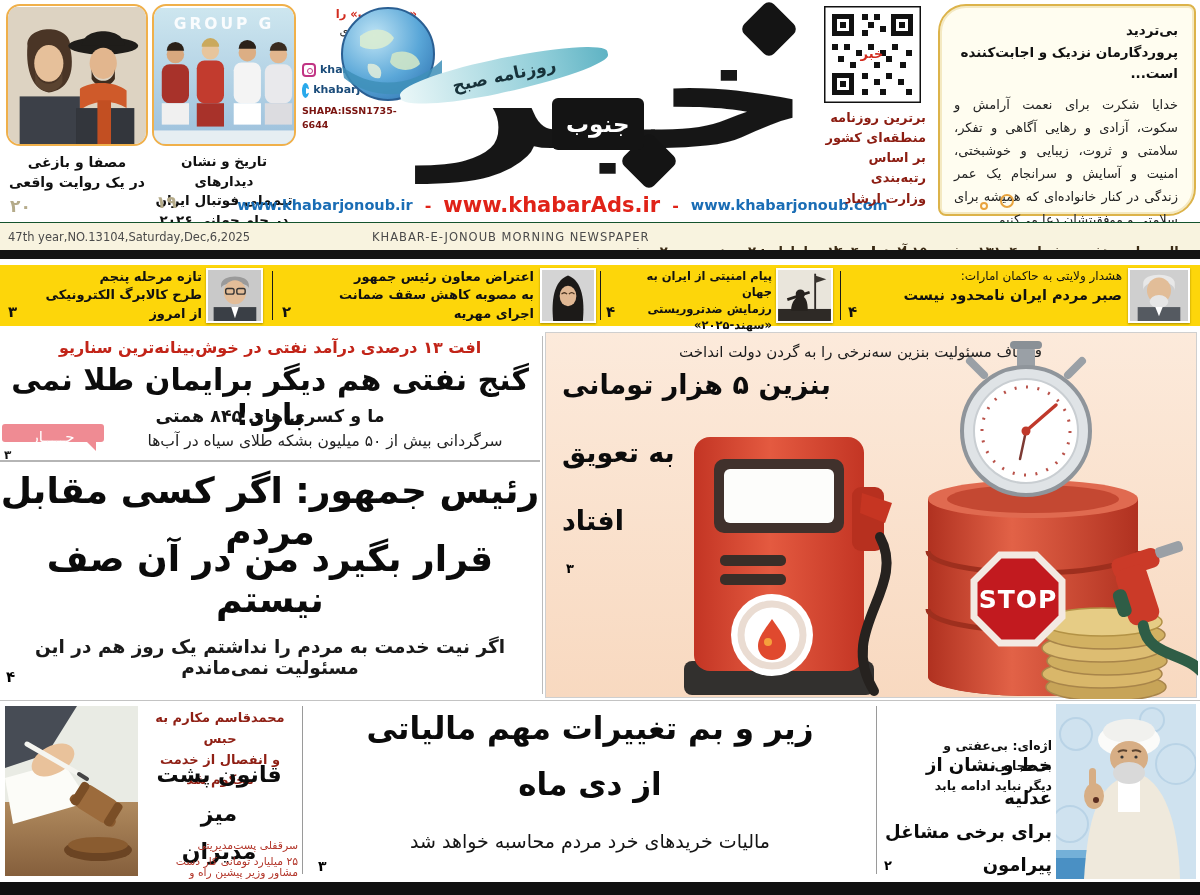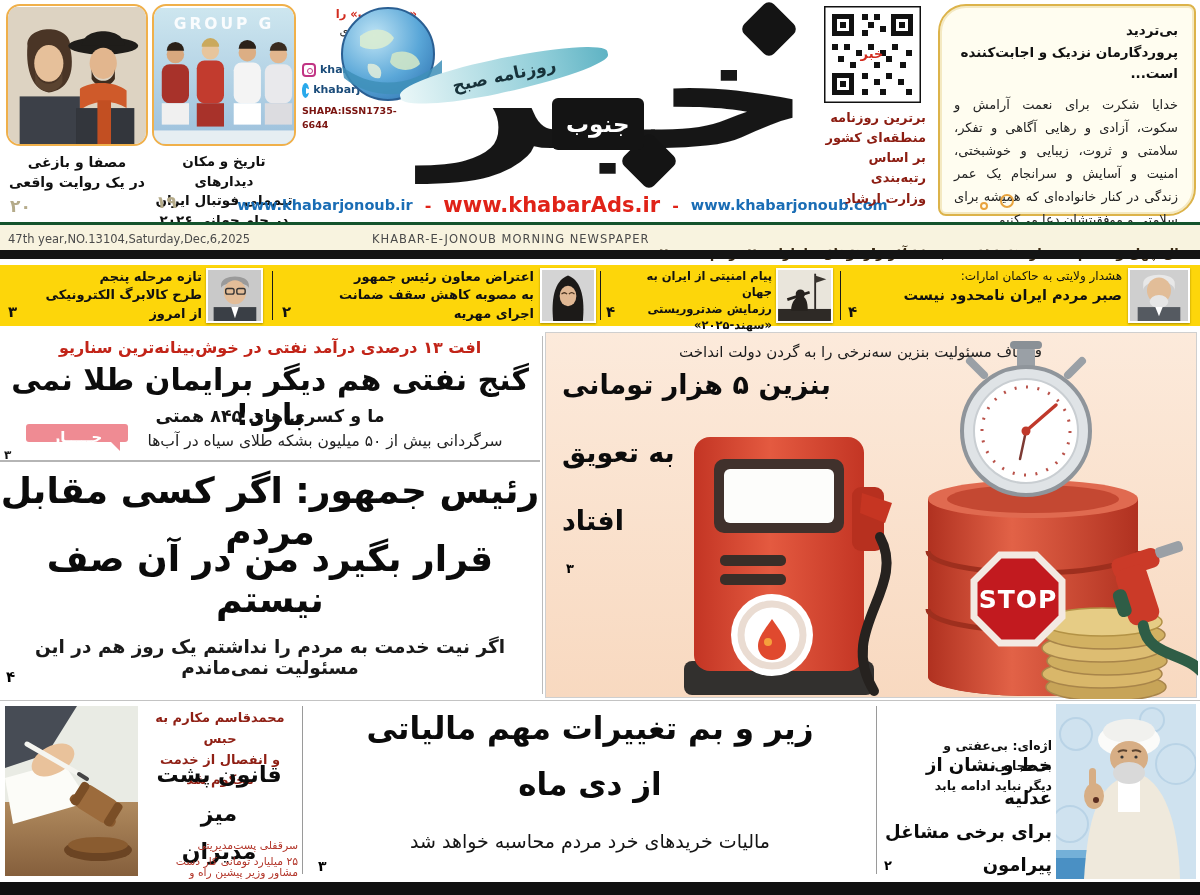--- a/index.html
+++ b/index.html
@@ -36,38 +36,38 @@
 
   .qr-wrap { left:824px; top:6px; width:97px; height:97px; }
   .ranking { left:818px; top:108px; width:108px; direction:rtl; text-align:right; font-size:13px; font-weight:bold; color:#8c1d12; line-height:1.55; }
 
   .prayer { left:938px; top:4px; width:258px; height:212px; background:#fffdf0; border:2px solid #dcb34a; border-radius:28px 8px 28px 8px; padding:14px 16px 10px 14px; direction:rtl; box-shadow:inset 0 0 0 2px #f4e9c2; }
   .prayer-title { font-size:13.5px; font-weight:bold; color:#111; line-height:1.6; text-align:right; }
   .prayer-body { margin-top:8px; font-size:13px; color:#222; line-height:1.78; text-align:justify; }
   .deco-dot { position:absolute; border:2px solid #e8a33d; border-radius:50%; }
 
   
-  .dateline { left:0; top:222px; width:1200px; height:28px; background:#f8f3df; border-top:3px solid #14532d; }
+  .dateline { left:0; top:222px; width:1200px; height:28px; background:#f8f3df; border-top:1px solid #14532d; }
   .dateline .en { color:#4a4a4a; font-size:11.5px; top:7px; }
   .dateline .fa { color:#3a2a14; font-weight:bold; font-size:13px; top:5px; direction:rtl;margin-top:16px; }
   .black-strip { left:0; top:250px; width:1200px; height:9px; background:#141414; }
 
   
   .ystrip { left:0; top:265px; width:1200px; height:61px; background:#fdd60a; }
   .brief-photo { position:absolute; top:3px; height:55px; border:2px solid #fff; background:#ccc; box-shadow:0 1px 2px rgba(0,0,0,.35); }
   .brief-text { position:absolute; top:3px; direction:rtl; text-align:right; color:#111; line-height:1.42; }
   .brief-num { position:absolute; bottom:5px; font-size:15px; font-weight:bold; color:#111; }
   .ydiv { position:absolute; top:6px; width:1px; height:49px; background:#1a1a1a; }
 
   
   .oil-kicker { left:0; top:338px; width:540px; text-align:center; color:#c22418; font-weight:bold; font-size:16px; direction:rtl; }
   .oil-headline { left:0; top:362px; width:540px; text-align:center; color:#0c0c0c; font-weight:bold; font-size:30px; direction:rtl; letter-spacing:-0.5px; }
   .oil-sub1 { left:0; top:406px; width:540px; text-align:center; font-weight:bold; font-size:17.5px; color:#141414; direction:rtl; }
   .oil-sub2 { left:110px; top:432px; width:430px; text-align:center; font-size:15.5px; color:#222; direction:rtl; }
-  .jar-tag { left:2px; top:424px; width:102px; height:18px; background:#ef8b93; color:#fff; font-weight:bold; font-size:15px; text-align:center; line-height:26px; border-radius:3px;margin-left:24px; }
+  .jar-tag { left:2px; top:424px; width:102px; height:18px; background:#ef8b93; color:#fff; font-weight:normal; font-size:15px; text-align:center; line-height:26px; border-radius:3px; }
   .jar-tag::after { content:""; position:absolute; right:8px; bottom:-9px; border-top:10px solid #ef8b93; border-left:10px solid transparent; }
   .jar-page { left:4px; top:448px; font-size:12px; font-weight:bold; color:#111; }
   .hline-oil { left:0; top:460px; width:540px; height:2px; background:#b5b5b5; }
 
   .pres-l1 { left:0; top:470px; width:540px; text-align:center; font-size:36px; font-weight:bold; color:#0b0b0b; direction:rtl; letter-spacing:-1px; }
   .pres-l2 { left:0; top:538px; width:540px; text-align:center; font-size:36px; font-weight:bold; color:#0b0b0b; direction:rtl; letter-spacing:-1px; }
   .pres-sub { left:0; top:636px; width:540px; text-align:center; font-size:18.5px; font-weight:bold; color:#1a1a1a; direction:rtl; }
   .pres-page { left:6px; top:668px; font-size:15px; font-weight:bold; }
   .vline-main { left:542px; top:336px; width:1px; height:358px; background:#bbb; }
 
@@ -153,21 +153,21 @@
             <rect x="82" y="98" width="28" height="22" fill="#fff"></rect>
           <circle cx="128" cy="48" r="9" fill="#e2b68e"></circle>
             <path d="M119 44 a9 9 0 0 1 18 0 z" fill="#3a2c20"></path>
           <rect x="114" y="58" width="28" height="40" rx="8" fill="#e9e9ec"></rect>
             <rect x="114" y="98" width="28" height="22" fill="#dcdce0"></rect>
         </g>
         <rect y="126" width="144" height="14" fill="#e6eef2"></rect>
       </svg>
     </div>
     <div class="promo-caption" style="font-size:13.5px;">
-      <div>تاریخ و مکان دیدارهای</div>
+      <div>تاریخ و نشان دیدارهای</div>
       <div>تیم‌ملی فوتبال ایران</div>
       <div>در جام جهانی ۲۰۲۶</div>
     </div>
     <div class="promo-page" style="bottom:6px;">۱۹</div>
   </div>
 
   <div class="abs social-box">
     <div><span style="color:#d22b1e; font-weight:bold;">«خبرجنوب» را</span></div>
     <div>در فضای مجازی</div>
     <div>دنبال‌کنید</div>

